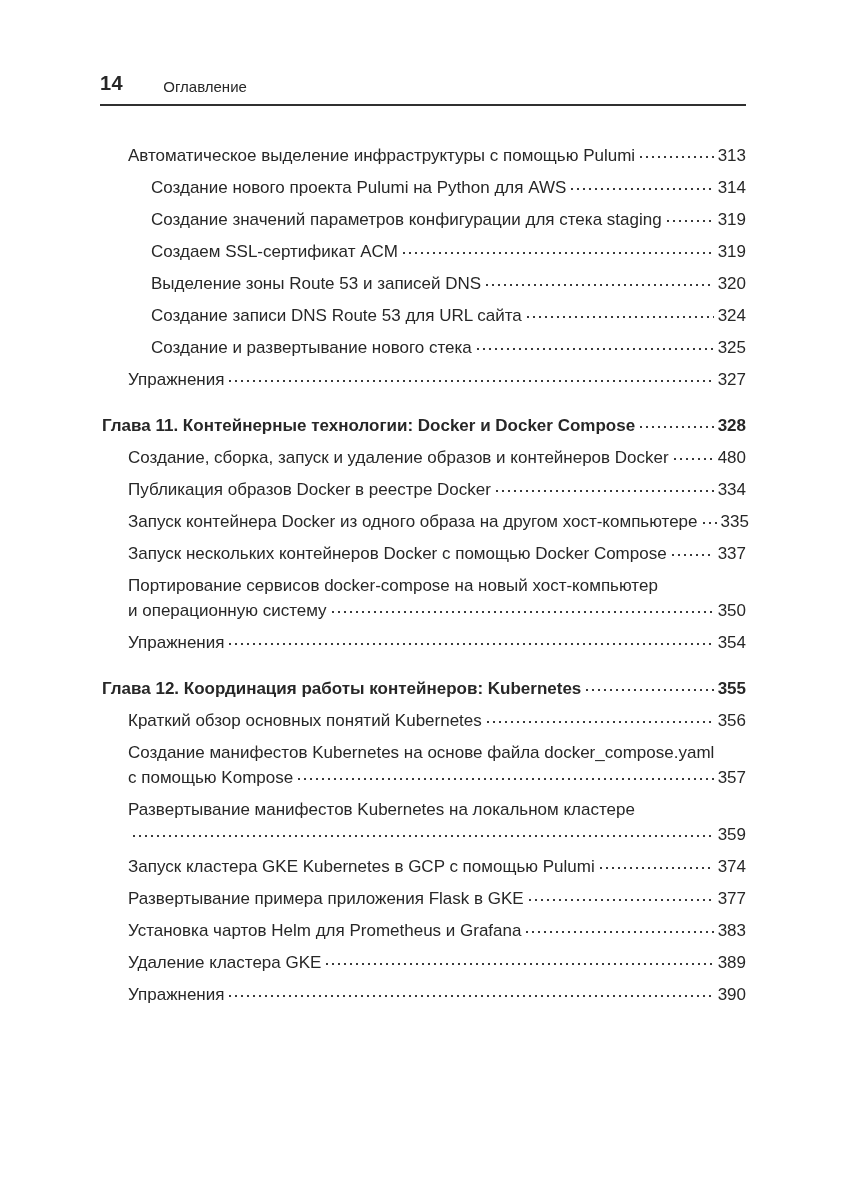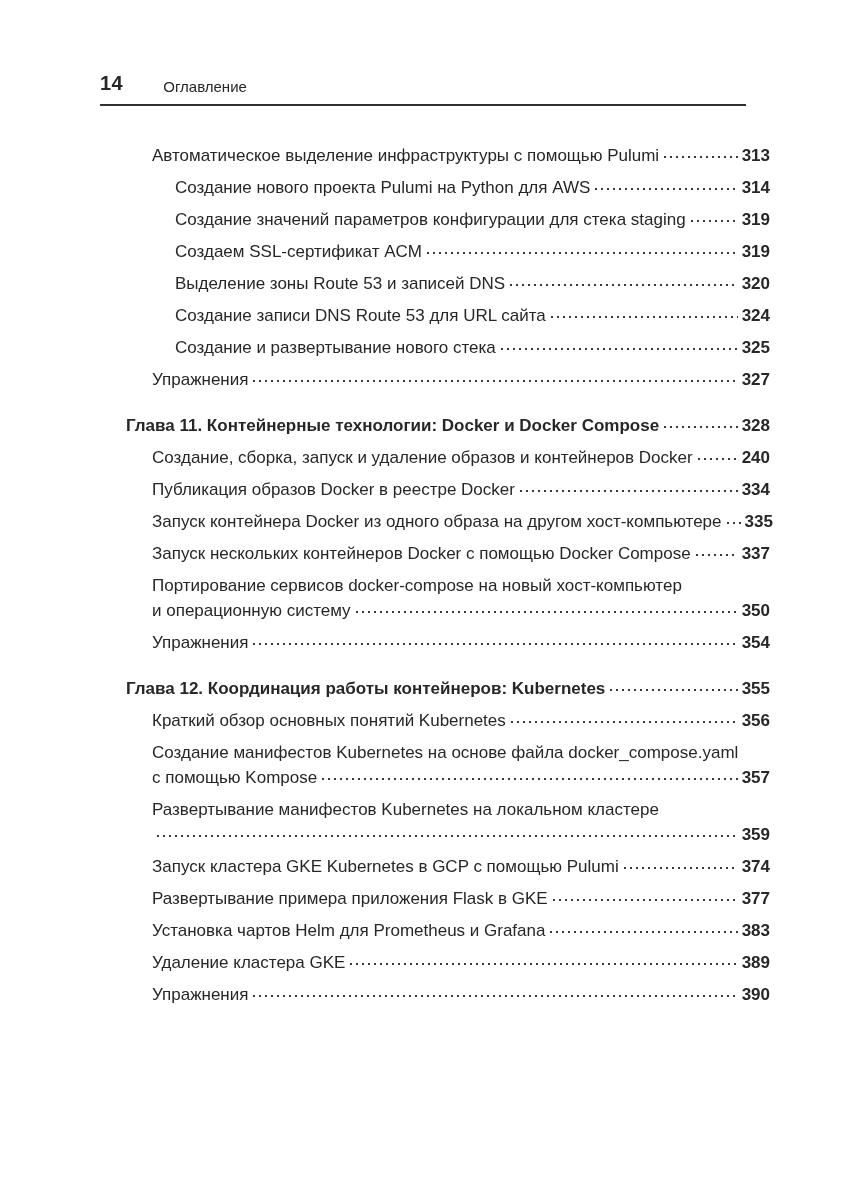--- a/index.html
+++ b/index.html
@@ -48,21 +48,20 @@
     border: 0;
     border-bottom: 2px solid #303030;
   }
 
   
   .toc {
     position: absolute;
     left: 102px;
     top: 143px;
     width: 644px;
-    margin-left: 24px;
   }
   .entry {
     font-size: 17px;
     line-height: 25px;
     margin-bottom: 7px;
   }
   .entry.level-1 { padding-left: 26px; }
   .entry.level-2 { padding-left: 49px; }
   .entry.chapter {
     font-weight: bold;
@@ -78,21 +77,21 @@
     flex: 1 1 auto;
     min-width: 14px;
     height: 2px;
     margin: 0 4px 0 5px;
     position: relative;
     top: -3px;
     background: repeating-linear-gradient(90deg, #3a3a3a 0 2px, transparent 2px 6px);
   }
   .pagenum {
     white-space: nowrap;
-    font-weight: bold;
+    font-weight: normal;
   }
   .entry.chapter .pagenum { font-weight: bold; }
 </style>
 </head>
 <body>
 
 <div class="page">
 
   <div class="header">
     <div class="header-row">
@@ -163,21 +162,21 @@
         <div class="line lastline">
           <span class="title-text">Глава 11. Контейнерные технологии: Docker и Docker Compose</span>
           <span class="dot-leader"></span>
           <span class="pagenum">328</span>
         </div>
       </div>
       <div class="entry level-1">
         <div class="line lastline">
           <span class="title-text">Создание, сборка, запуск и удаление образов и контейнеров Docker</span>
           <span class="dot-leader"></span>
-          <span class="pagenum">240</span>
+          <span class="pagenum">480</span>
         </div>
       </div>
       <div class="entry level-1">
         <div class="line lastline">
           <span class="title-text">Публикация образов Docker в реестре Docker</span>
           <span class="dot-leader"></span>
           <span class="pagenum">334</span>
         </div>
       </div>
       <div class="entry level-1">

